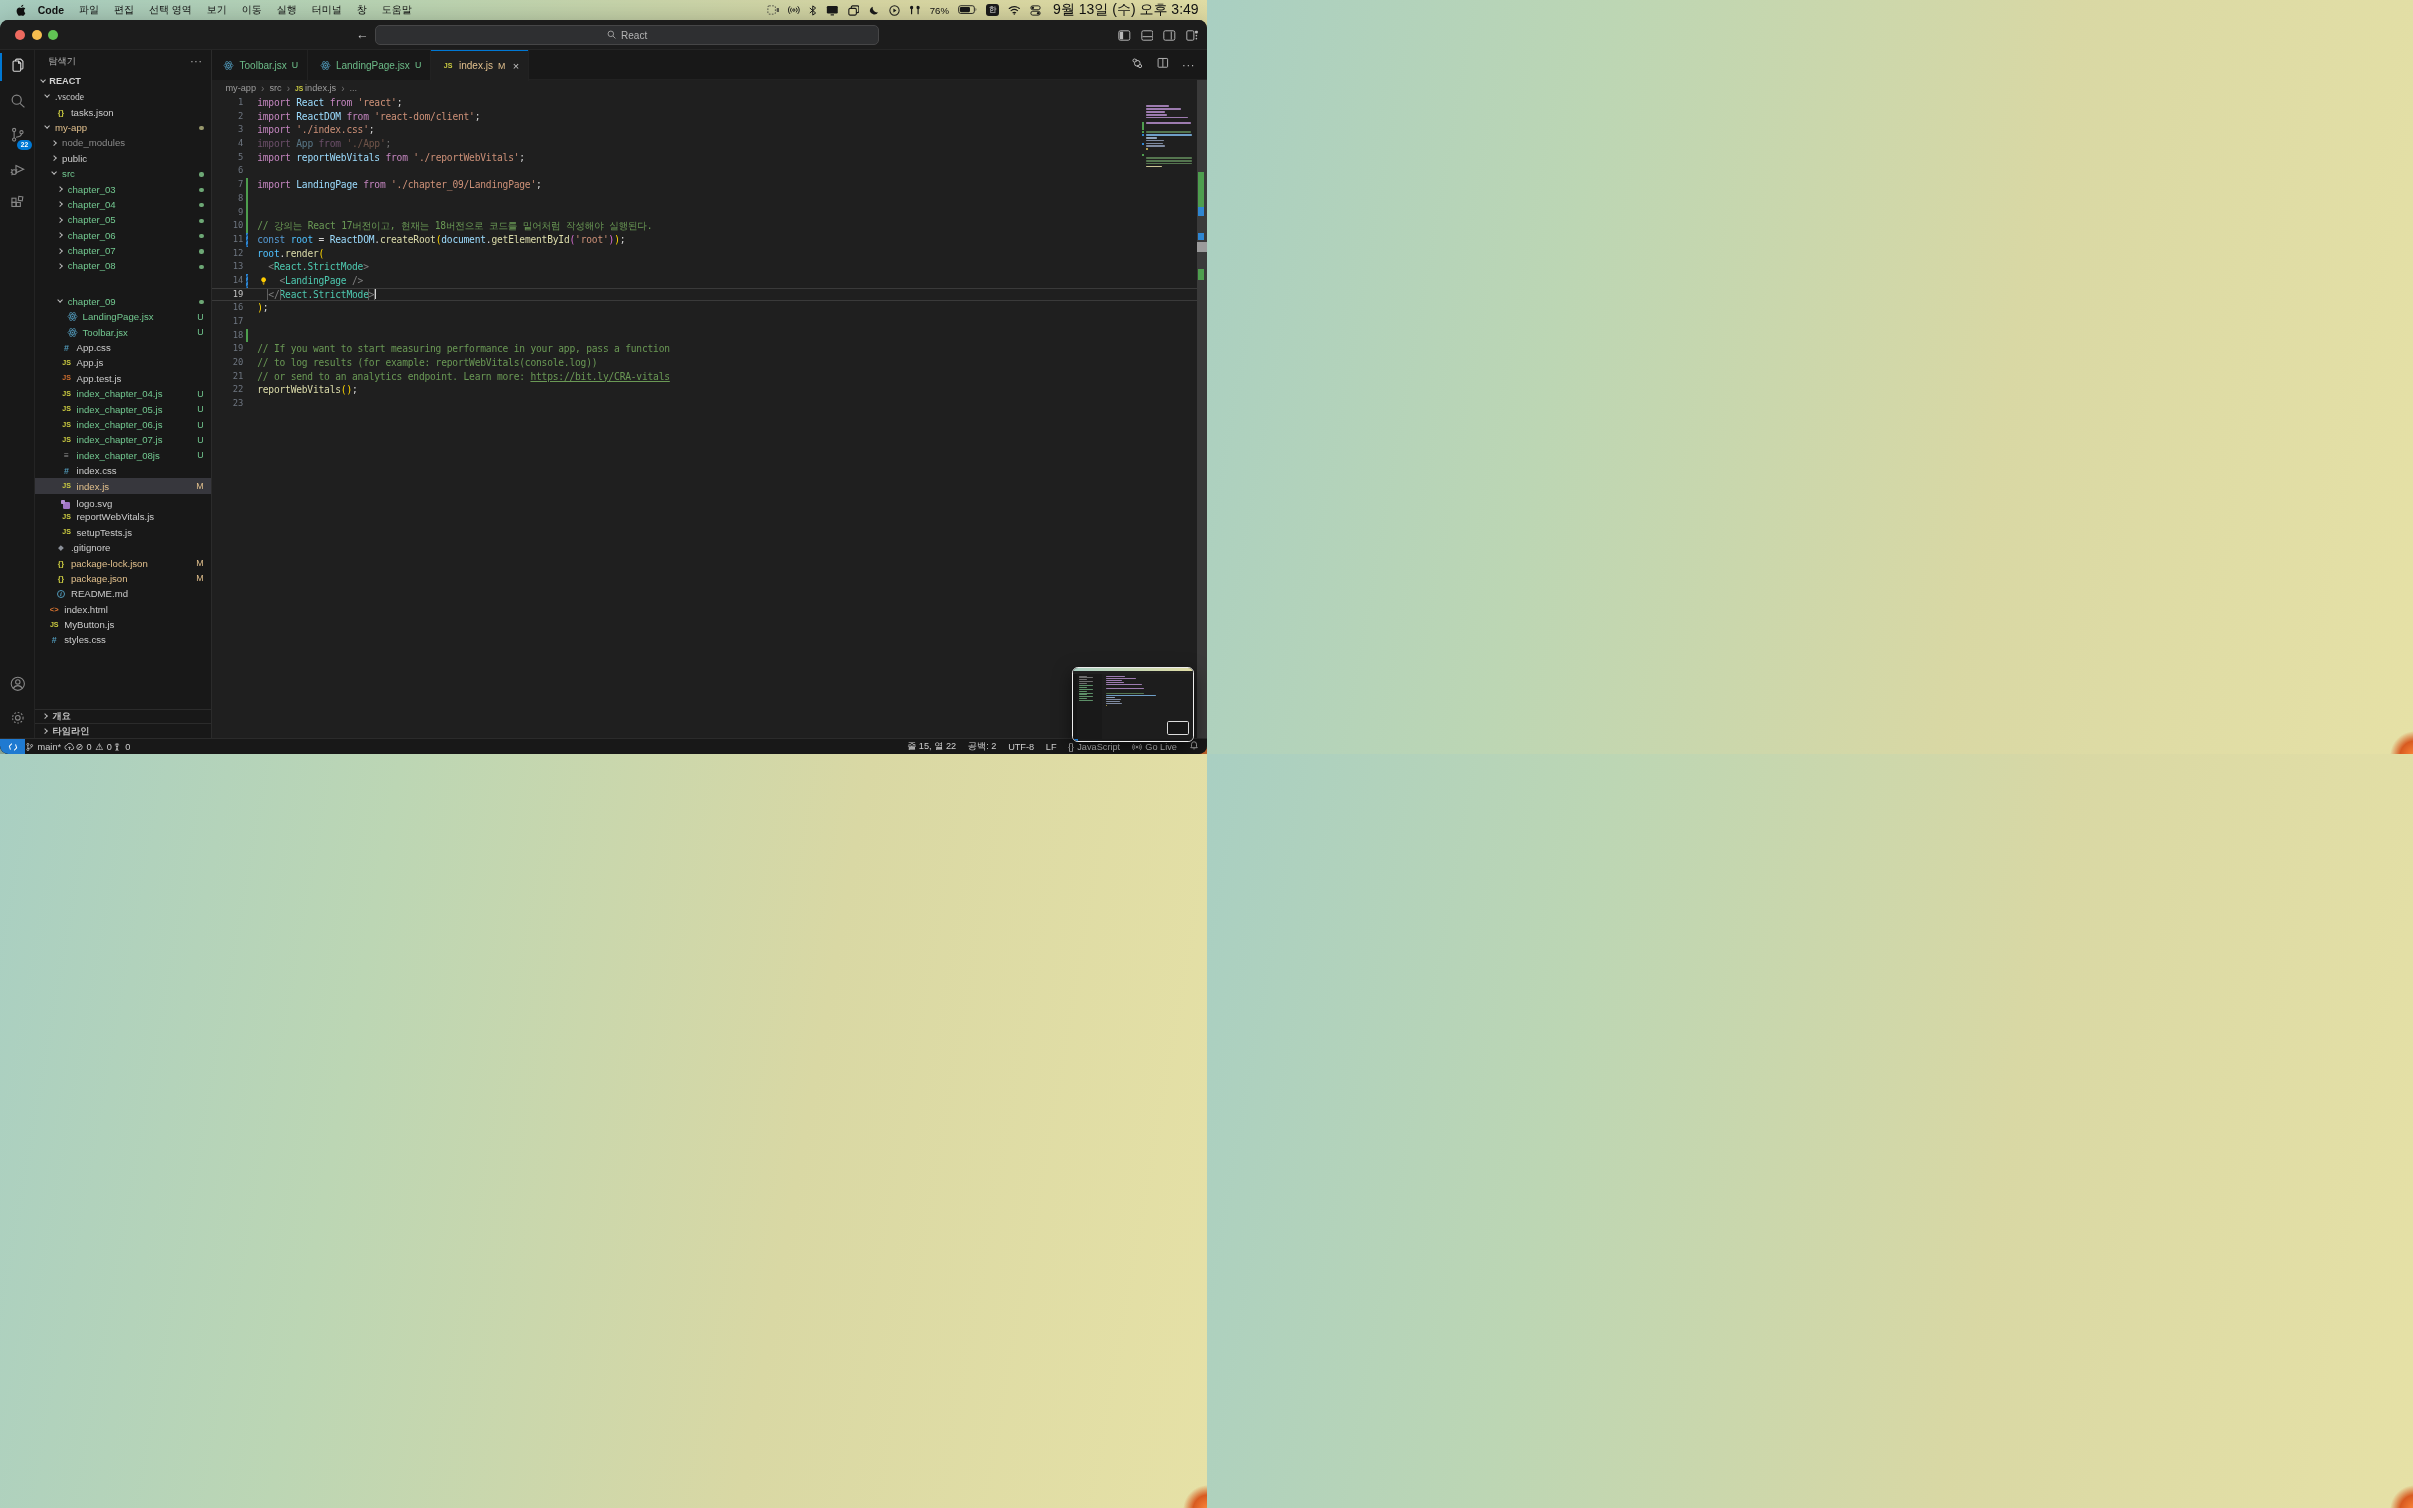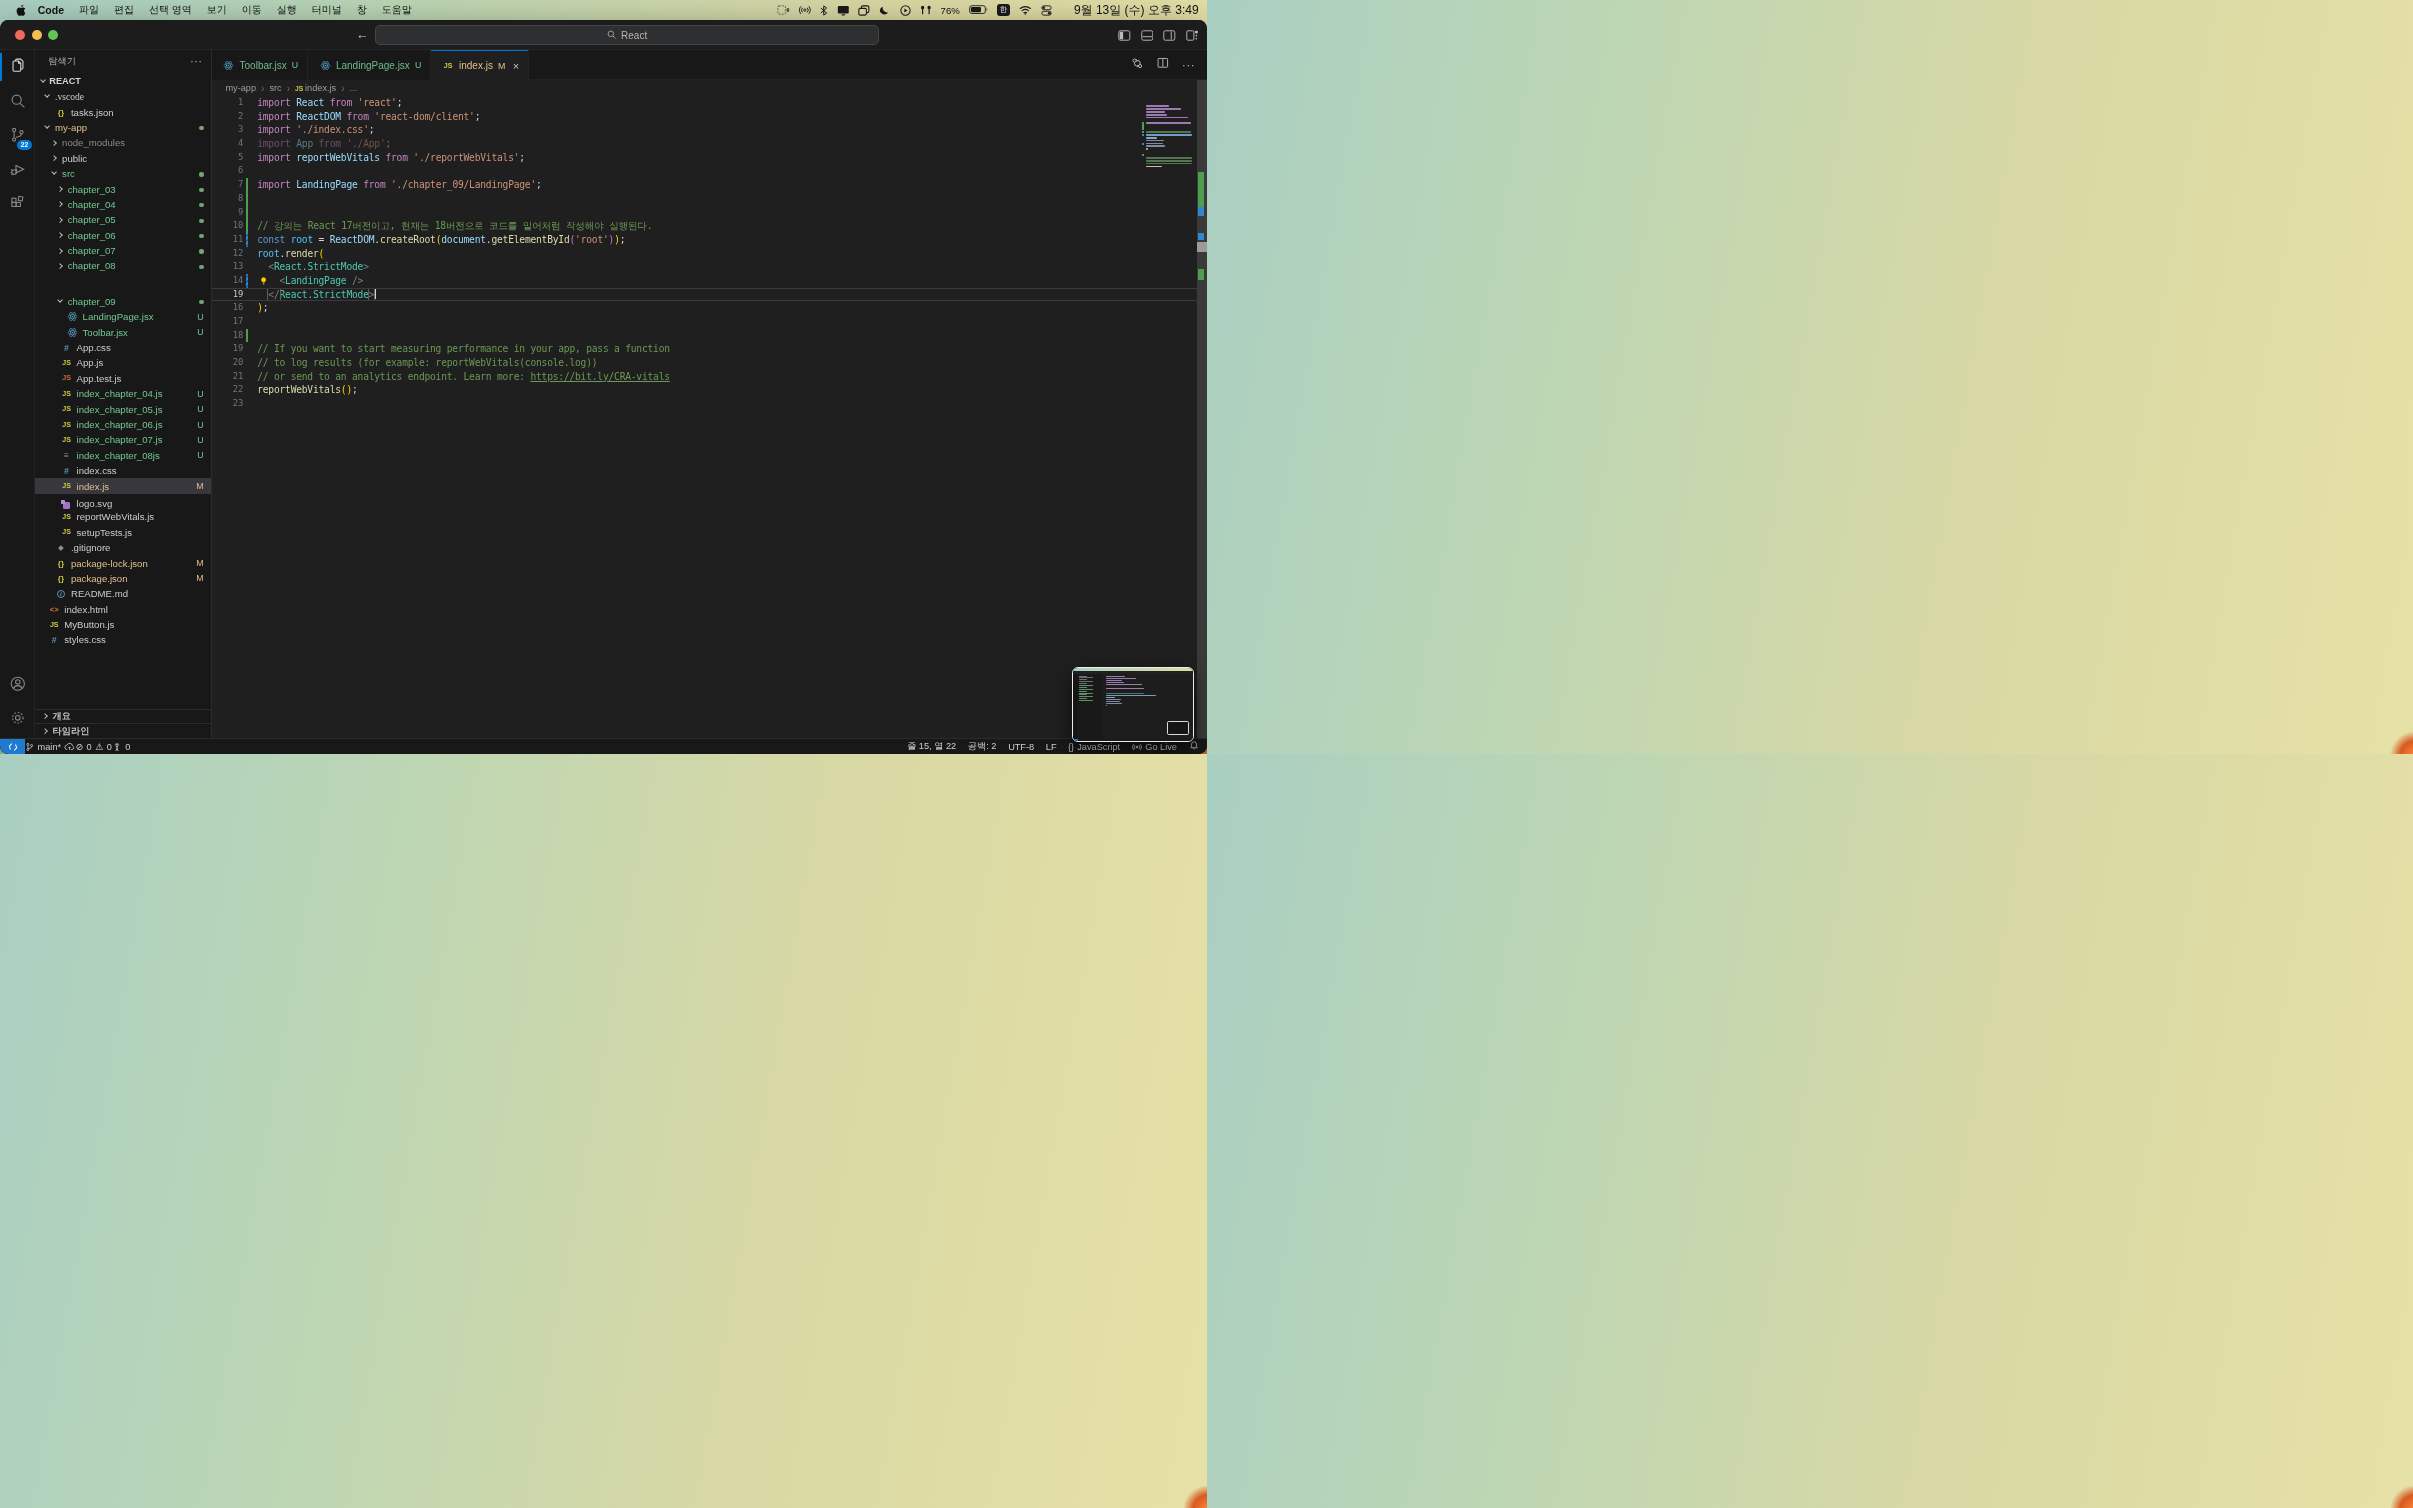--- a/index.html
+++ b/index.html
@@ -12,21 +12,21 @@
     color:#111;font-size:10px;padding:0 8.4px;gap:0}
   #menubar .apple{display:flex;align-items:center;margin:0 11.7px 0 6.7px}
   #menubar .appname{font-weight:bold;font-size:10.5px;margin-right:15px}
   #menuitems{display:flex;gap:15px}
   #menuitems span{white-space:nowrap}
   .mright{margin-left:auto;display:flex;align-items:center;gap:9.2px}
   .mright svg{display:block}
   .mb-batt-pct{font-size:9.6px}
   .hangul{background:#1b1b1b;color:#f2f2f2;font-size:7.5px;width:12.6px;height:12.6px;border-radius:2.9px;
     display:flex;align-items:center;justify-content:center}
-  .clock{font-size:12px;white-space:nowrap;margin-left:13px}
+  .clock{font-size:14px;white-space:nowrap;margin-left:3px}
   
   #window{position:absolute;top:20px;left:0;right:0;bottom:0;background:#1f1f1f;border-radius:8.4px;
     overflow:hidden;box-shadow:0 15px 42px rgba(0,0,0,.55)}
   
   #titlebar{position:absolute;top:0;left:0;right:0;height:30px;background:#1c1c1c;
     border-bottom:0.8px solid #262626;display:flex;align-items:center}
   .tl{width:10px;height:10px;border-radius:50%;margin-right:6.7px}
   .tl-close{background:#ee6a5f;margin-left:15px}.tl-min{background:#f5bd4f}.tl-zoom{background:#61c454}
   .navarrows{position:absolute;left:356px;top:0;height:30px;display:flex;align-items:center;gap:13.4px;
     font-size:12.6px}

